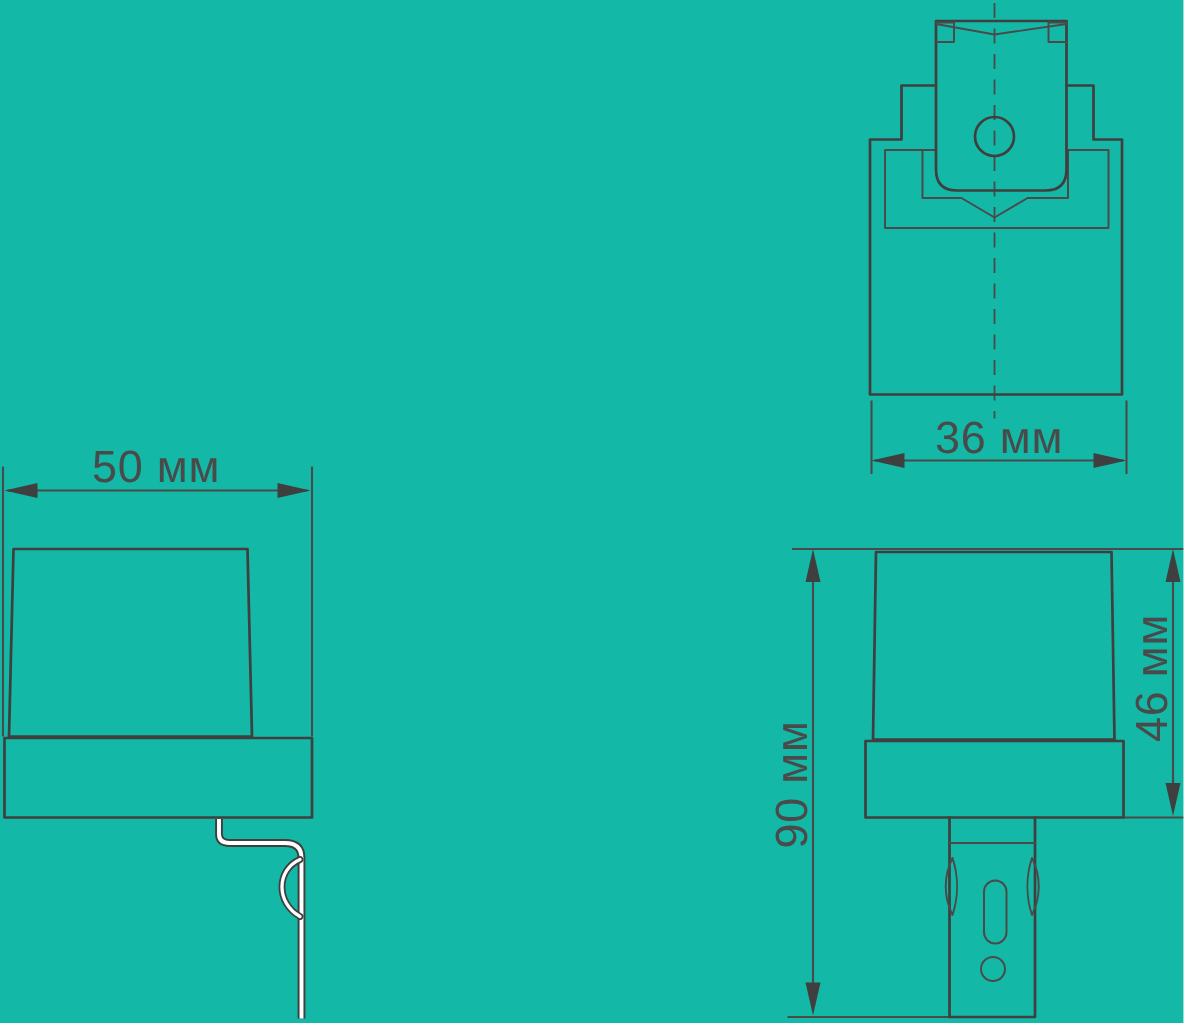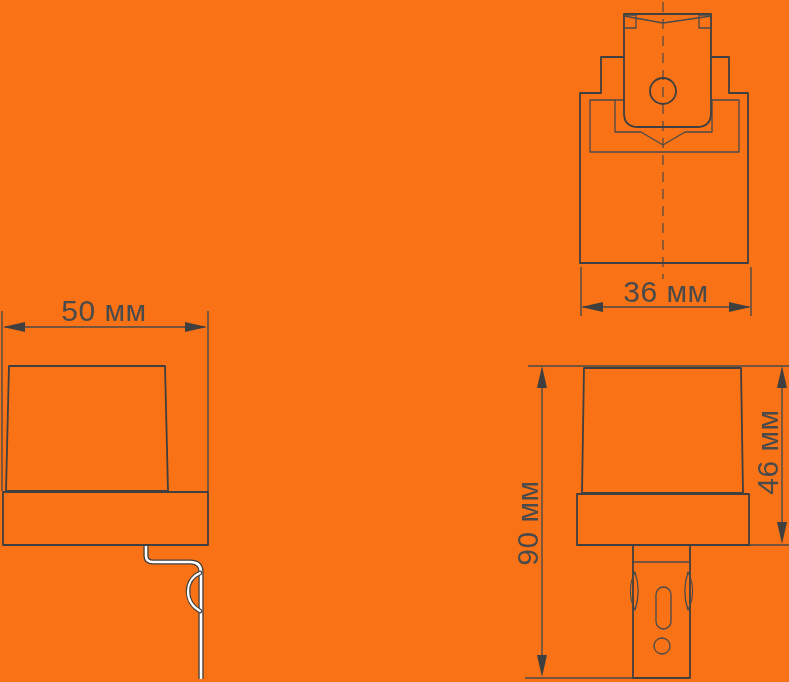--- a/index.html
+++ b/index.html
@@ -1,16 +1,16 @@
 <!DOCTYPE html>
 <html><head>
 <meta charset="utf-8">
 <style>
   html,body{margin:0;padding:0;background:#ffffff;}
-  .stage{position:relative;width:789px;height:682px;background:#f97316;overflow:hidden;
+  .stage{position:relative;width:789px;height:682px;background:#14b8a6;overflow:hidden;
          font-family:"Liberation Sans",sans-serif;}
   svg{position:absolute;top:0;left:0;}
   
   .ol{fill:none;stroke:#3f3f3f;stroke-width:1.8;stroke-linejoin:round;stroke-linecap:round;}
   .thin{fill:none;stroke:#4a4a4a;stroke-width:1.3;stroke-linejoin:round;stroke-linecap:round;}
   .dim{fill:none;stroke:#4a4a4a;stroke-width:1.4;stroke-linecap:butt;}
   .arr{fill:#3f3f3f;stroke:none;}
   .cline{fill:none;stroke:#4a4a4a;stroke-width:1.2;stroke-dasharray:10 7;}
   .tubeD{fill:none;stroke:#3f3f3f;stroke-width:5.2;stroke-linecap:butt;stroke-linejoin:round;}
   .tubeW{fill:none;stroke:#ffffff;stroke-width:2.6;stroke-linecap:butt;stroke-linejoin:round;}

